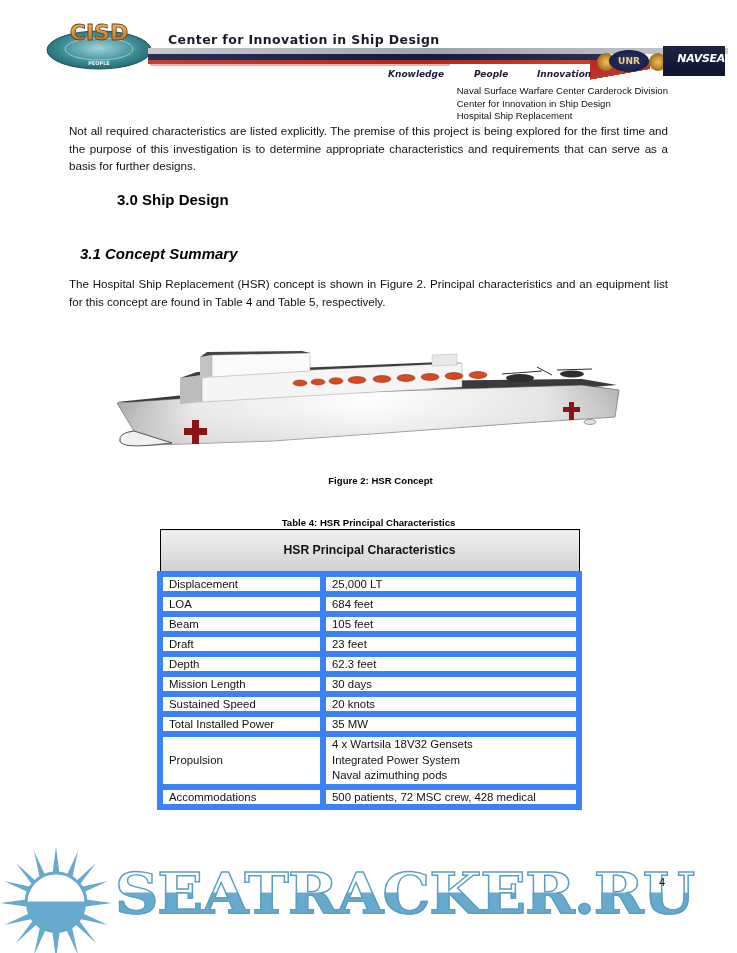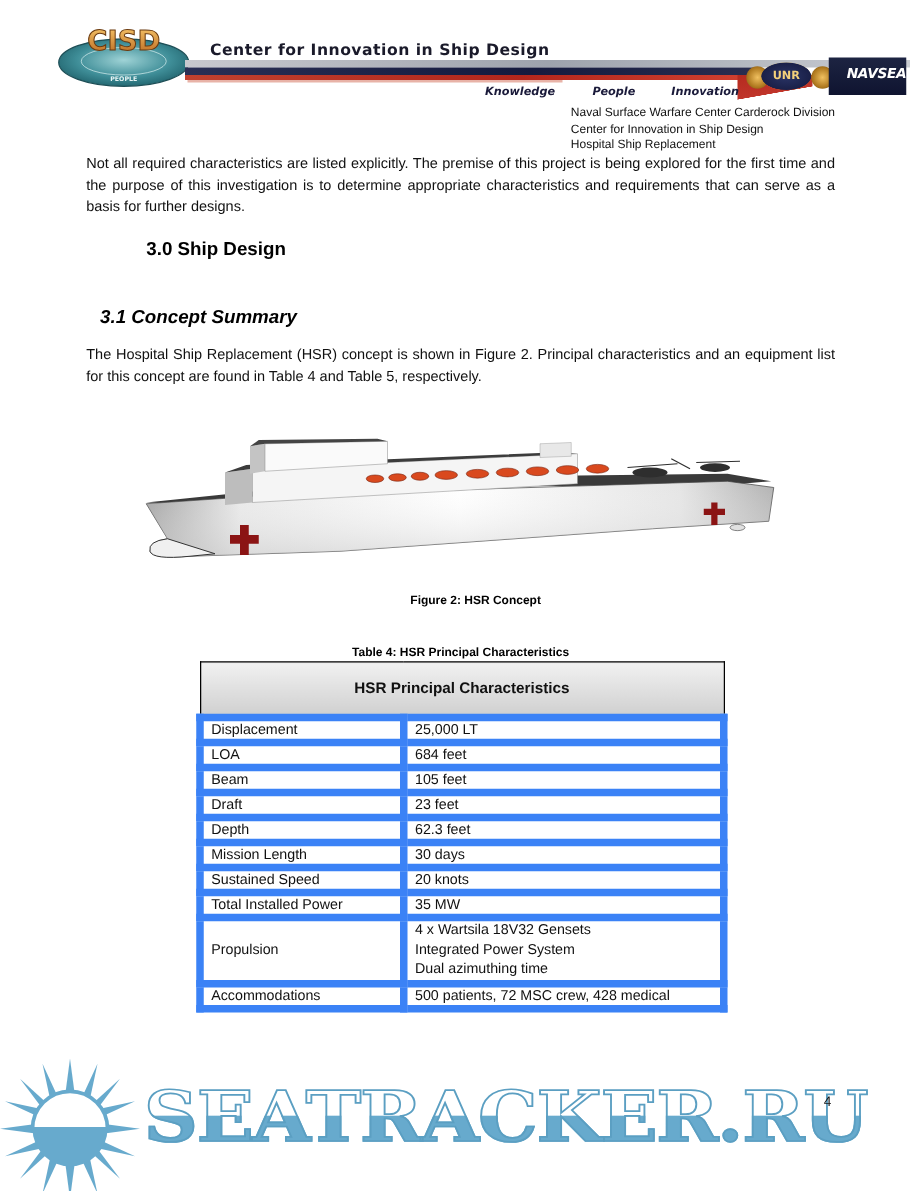--- a/index.html
+++ b/index.html
@@ -207,21 +207,21 @@
       </tr>
     <tr>
         <td class="c1">Total Installed Power</td>
         <td>35 MW</td>
       </tr>
     <tr>
       <td class="c1">Propulsion</td>
       <td class="multi">
         <div>4 x Wartsila 18V32 Gensets</div>
         <div>Integrated Power System</div>
-        <div>Dual azimuthing time</div>
+        <div>Naval azimuthing pods</div>
       </td>
     </tr>
     <tr>
         <td class="c1">Accommodations</td>
         <td>500 patients, 72 MSC crew,  428 medical</td>
       </tr>
   </tbody>
 </table>
 
 <div class="watermark">

